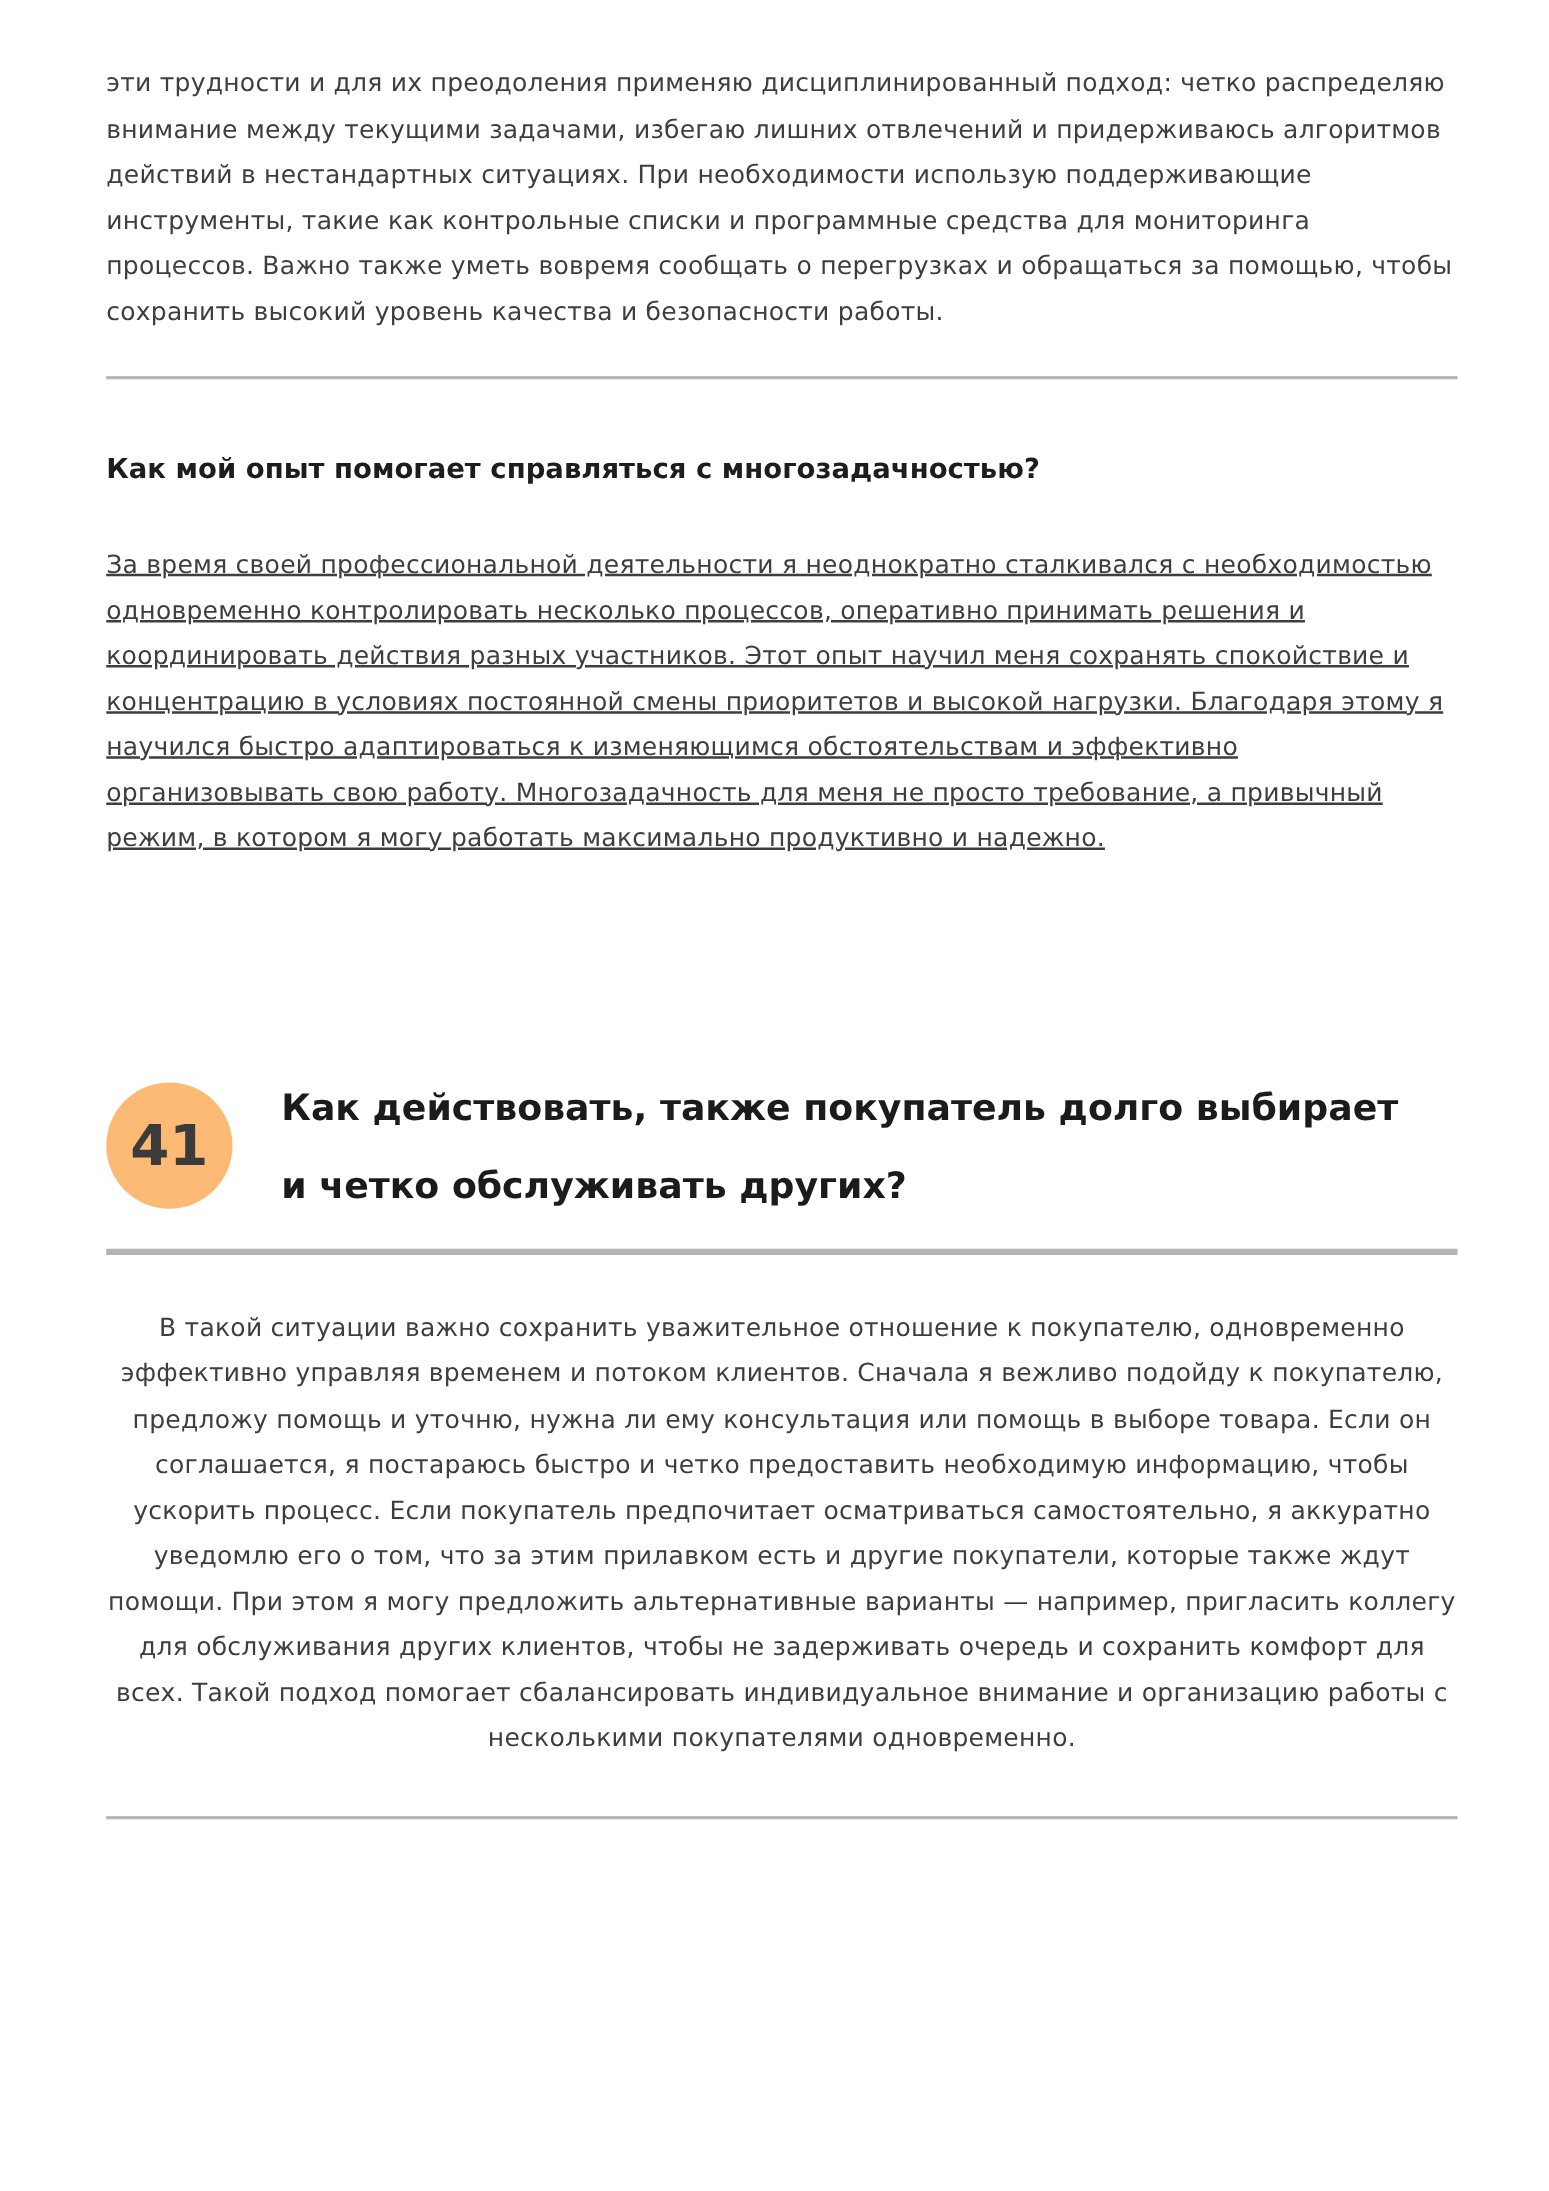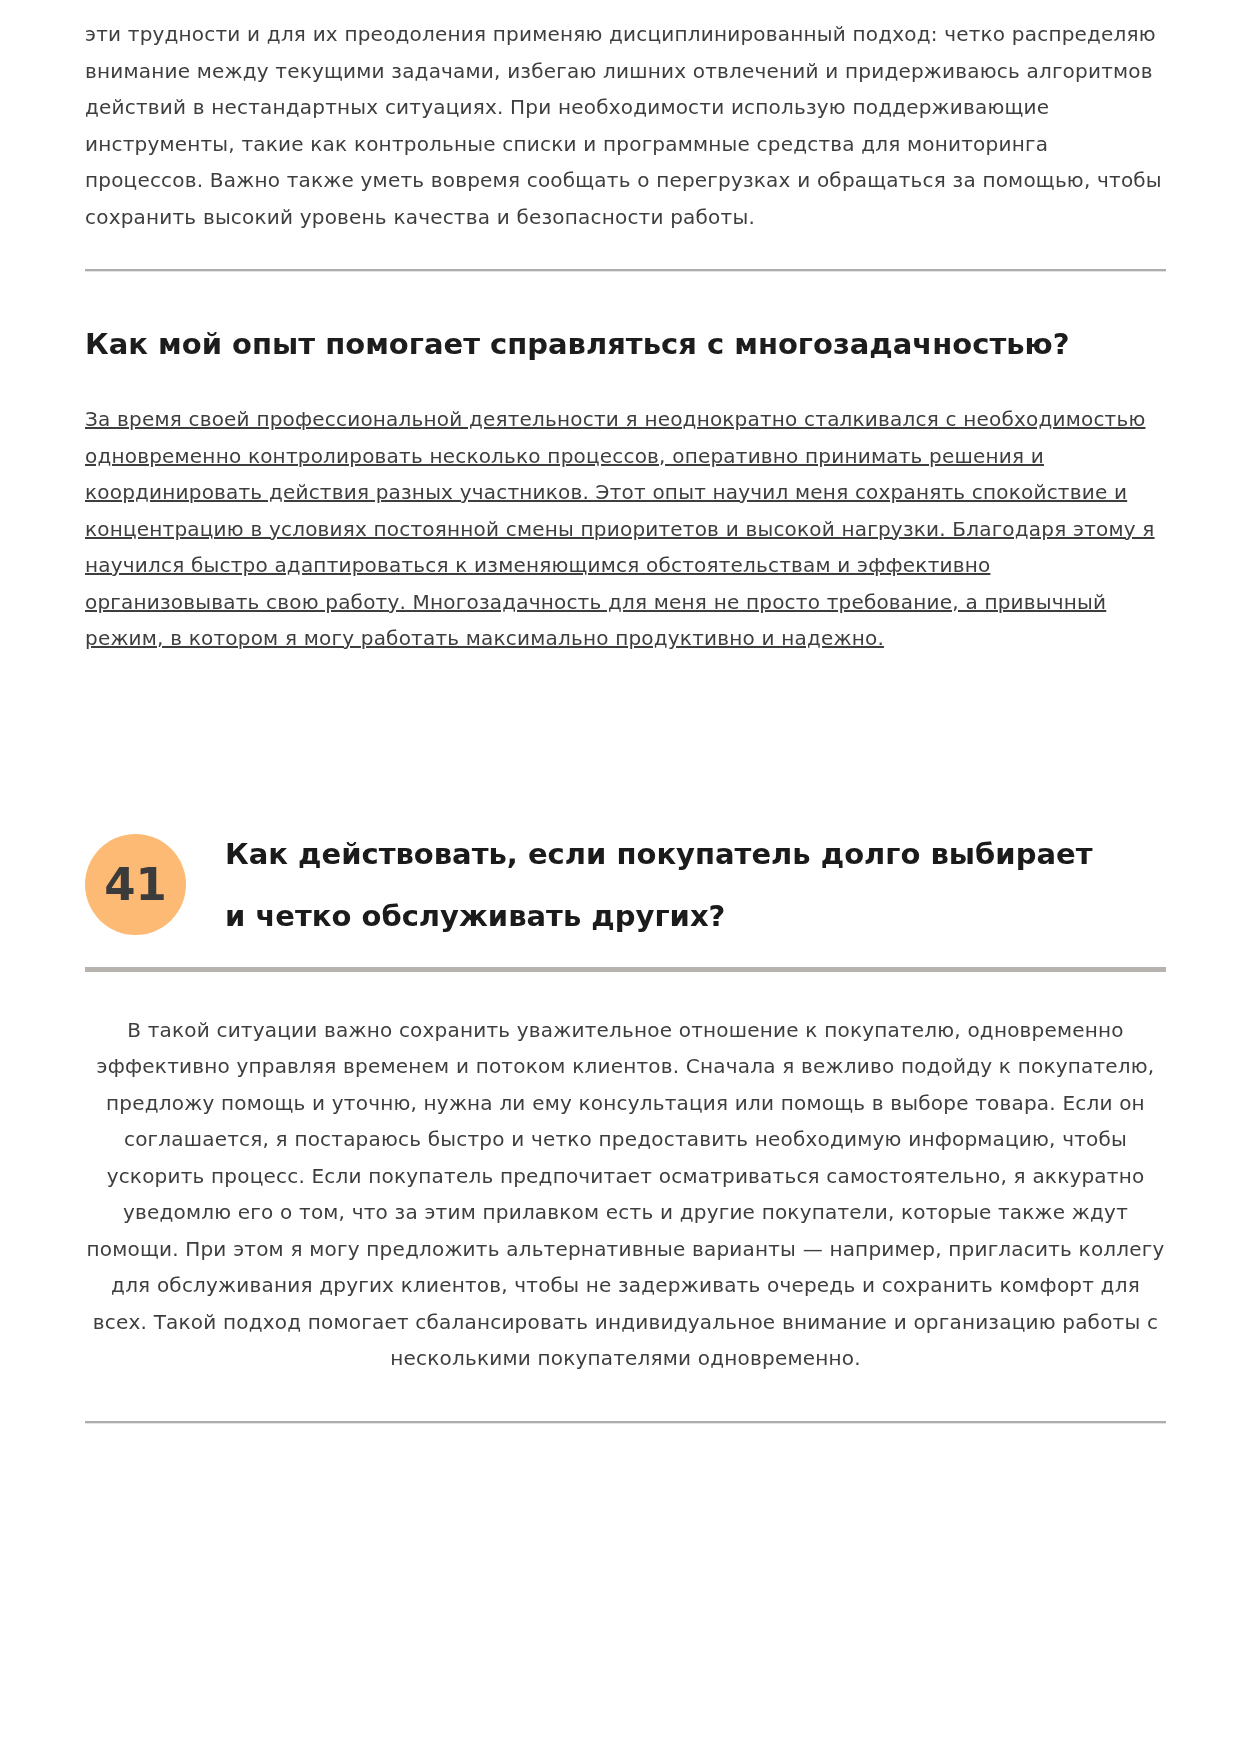--- a/index.html
+++ b/index.html
@@ -9,39 +9,39 @@
   }
   body {
     width: 1239px;
     height: 1753px;
     overflow: hidden;
     font-family: "DejaVu Sans", "Liberation Sans", sans-serif;
   }
   .page {
     box-sizing: border-box;
     width: 1239px;
-    padding: 16px 73px 0 85px;
+    padding: 48px 73px 0 85px;
   }
   .body-text {
     margin: 0;
     font-size: 20px;
     line-height: 36.5px;
     letter-spacing: 0.2px;
     color: #3e3e3e;
     text-align: left;
   }
   .divider {
     height: 2px;
     background: #adadad;
     box-shadow: 0 1px 0 #e4e4e4;
   }
   .divider-1 { margin-top: 34px; }
   .sub-heading {
     margin: 58px 0 0 0;
-    font-size: 29px;
+    font-size: 22px;
     line-height: 30px;
     font-weight: 700;
     color: #1d1d1d;
   }
   .answer-previous { margin-top: 42px; text-decoration: underline; }
   .question-header {
     margin-top: 166px;
     display: flex;
     align-items: center;
   }
@@ -84,21 +84,21 @@
 
   <div class="divider divider-1"></div>
 
   <h3 class="sub-heading">Как мой опыт помогает справляться с многозадачностью?</h3>
 
   <p class="body-text answer-previous">За время своей профессиональной деятельности я неоднократно сталкивался с необходимостью одновременно контролировать несколько процессов, оперативно принимать решения и координировать действия разных участников. Этот опыт научил меня сохранять спокойствие и концентрацию в условиях постоянной смены приоритетов и высокой нагрузки. Благодаря этому я научился быстро адаптироваться к изменяющимся обстоятельствам и эффективно организовывать свою работу. Многозадачность для меня не просто требование, а привычный режим, в котором я могу работать максимально продуктивно и надежно.</p>
 
   <div class="question-header">
     <div class="badge">41</div>
     <h2 class="question-title">
-      <span class="title-line">Как действовать, если покупатель долго выбирает</span>
+      <span class="title-line">Как действовать, также покупатель долго выбирает</span>
       <span class="title-line">и четко обслуживать других?</span>
     </h2>
   </div>
 
   <div class="divider divider-thick"></div>
 
   <p class="body-text answer-current">В такой ситуации важно сохранить уважительное отношение к покупателю, одновременно эффективно управляя временем и потоком клиентов. Сначала я вежливо подойду к покупателю, предложу помощь и уточню, нужна ли ему консультация или помощь в выборе товара. Если он соглашается, я постараюсь быстро и четко предоставить необходимую информацию, чтобы ускорить процесс. Если покупатель предпочитает осматриваться самостоятельно, я аккуратно уведомлю его о том, что за этим прилавком есть и другие покупатели, которые также ждут помощи. При этом я могу предложить альтернативные варианты — например, пригласить коллегу для обслуживания других клиентов, чтобы не задерживать очередь и сохранить комфорт для всех. Такой подход помогает сбалансировать индивидуальное внимание и организацию работы с несколькими покупателями одновременно.</p>
 
   <div class="divider divider-3"></div>
 

